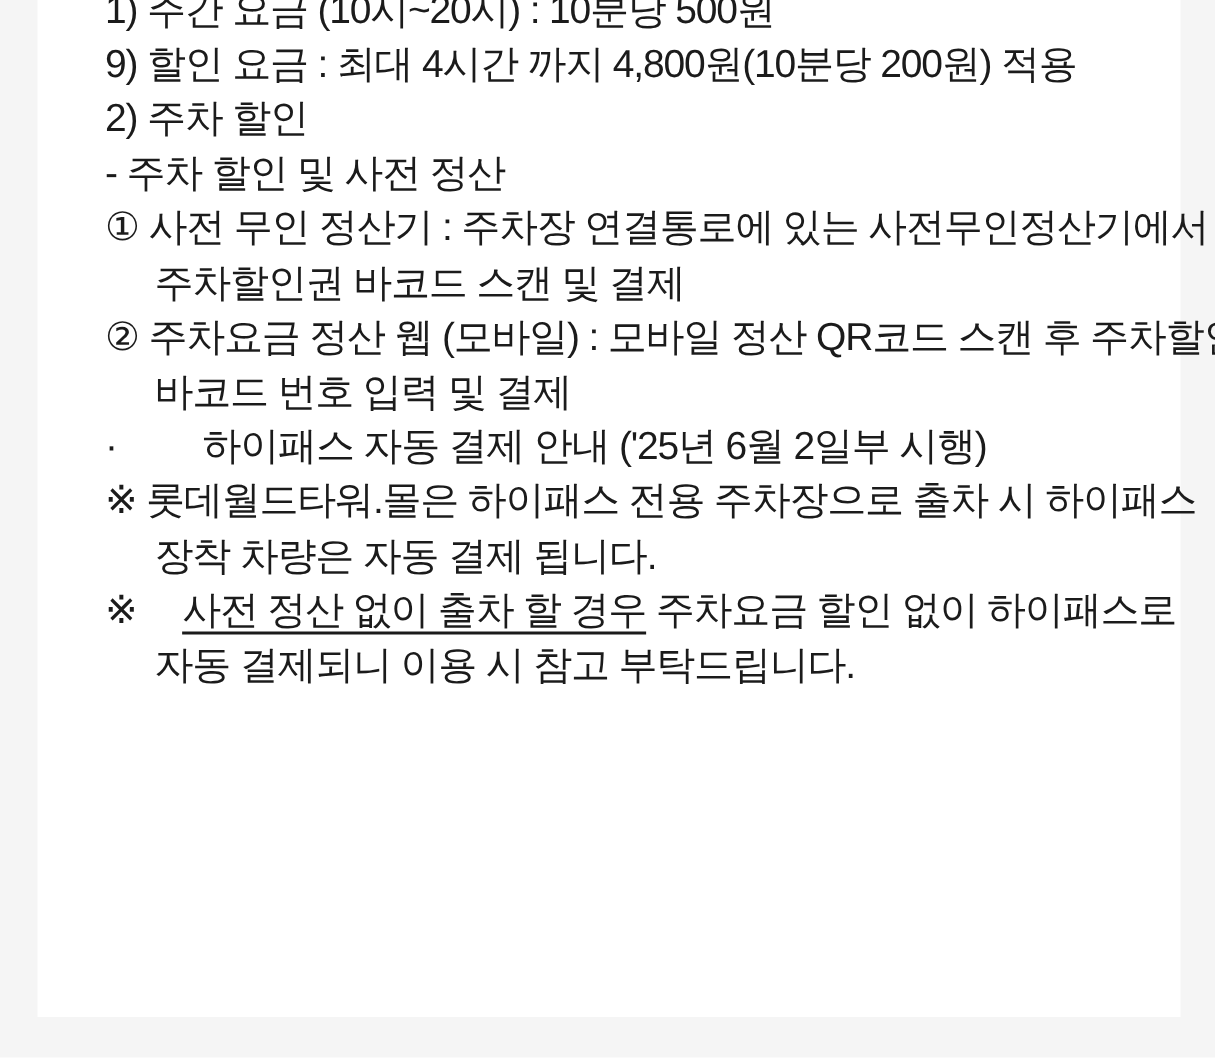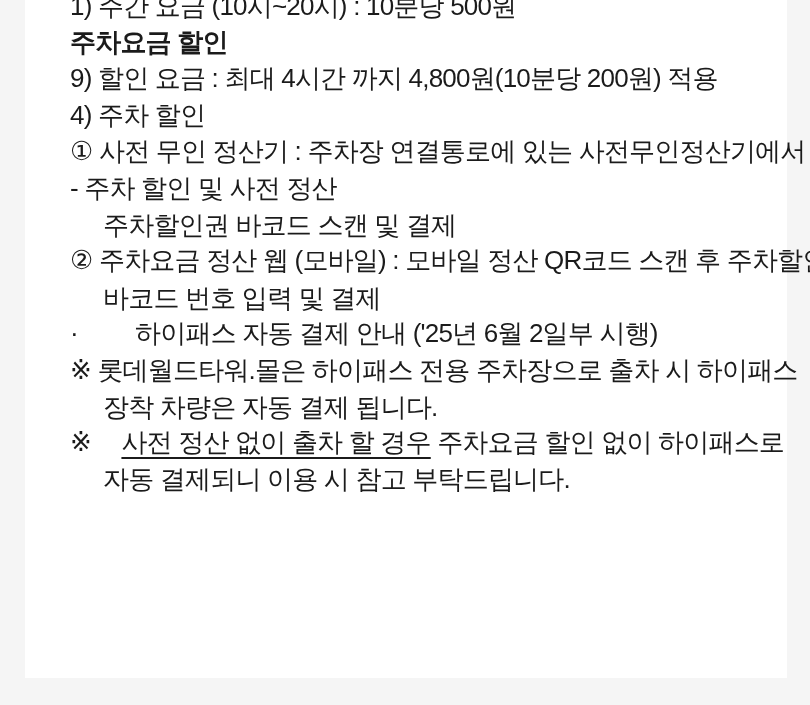--- a/index.html
+++ b/index.html
@@ -60,25 +60,24 @@
     margin-left: 24px;
   }
 </style>
 </head>
 <body style="background: rgb(245, 245, 245);">
 
 <div class="page">
   <div class="card" style="background: rgb(255, 255, 255);">
     <div class="content" id="content" style="color: rgb(27, 27, 27);">
         <div class="line"><span>1) 주간 요금 (10시~20시) : 10분당 500원</span></div>
-        <div class="line bold"><span>주차요금 할인</span></div>
         <div class="line"><span>9) 할인 요금 : 최대 4시간 까지 4,800원(10분당 200원) 적용</span></div>
-        <div class="line"><span>4) 주차 할인</span></div>
+        <div class="line"><span>2) 주차 할인</span></div>
+        <div class="line"><span>- 주차 할인 및 사전 정산</span></div>
         <div class="line"><span>① 사전 무인 정산기 : 주차장 연결통로에 있는 사전무인정산기에서</span></div>
-        <div class="line"><span>- 주차 할인 및 사전 정산</span></div>
         <div class="line indent"><span>주차할인권 바코드 스캔 및 결제</span></div>
         <div class="line"><span>② 주차요금 정산 웹 (모바일) : 모바일 정산 QR코드 스캔 후 주차할인권</span></div>
         <div class="line indent"><span>바코드 번호 입력 및 결제</span></div>
         <div class="line"><span class="bullet">·</span><span>하이패스 자동 결제 안내 ('25년 6월 2일부 시행)</span></div>
         <div class="line"><span>※ 롯데월드타워.몰은 하이패스 전용 주차장으로 출차 시 하이패스</span></div>
         <div class="line indent"><span>장착 차량은 자동 결제 됩니다.</span></div>
         <div class="line"><span class="">※ </span><span class="u">사전 정산 없이 출차 할 경우</span><span class=""> 주차요금 할인 없이 하이패스로</span></div>
         <div class="line indent"><span>자동 결제되니 이용 시 참고 부탁드립니다.</span></div>
       </div>
   </div>

